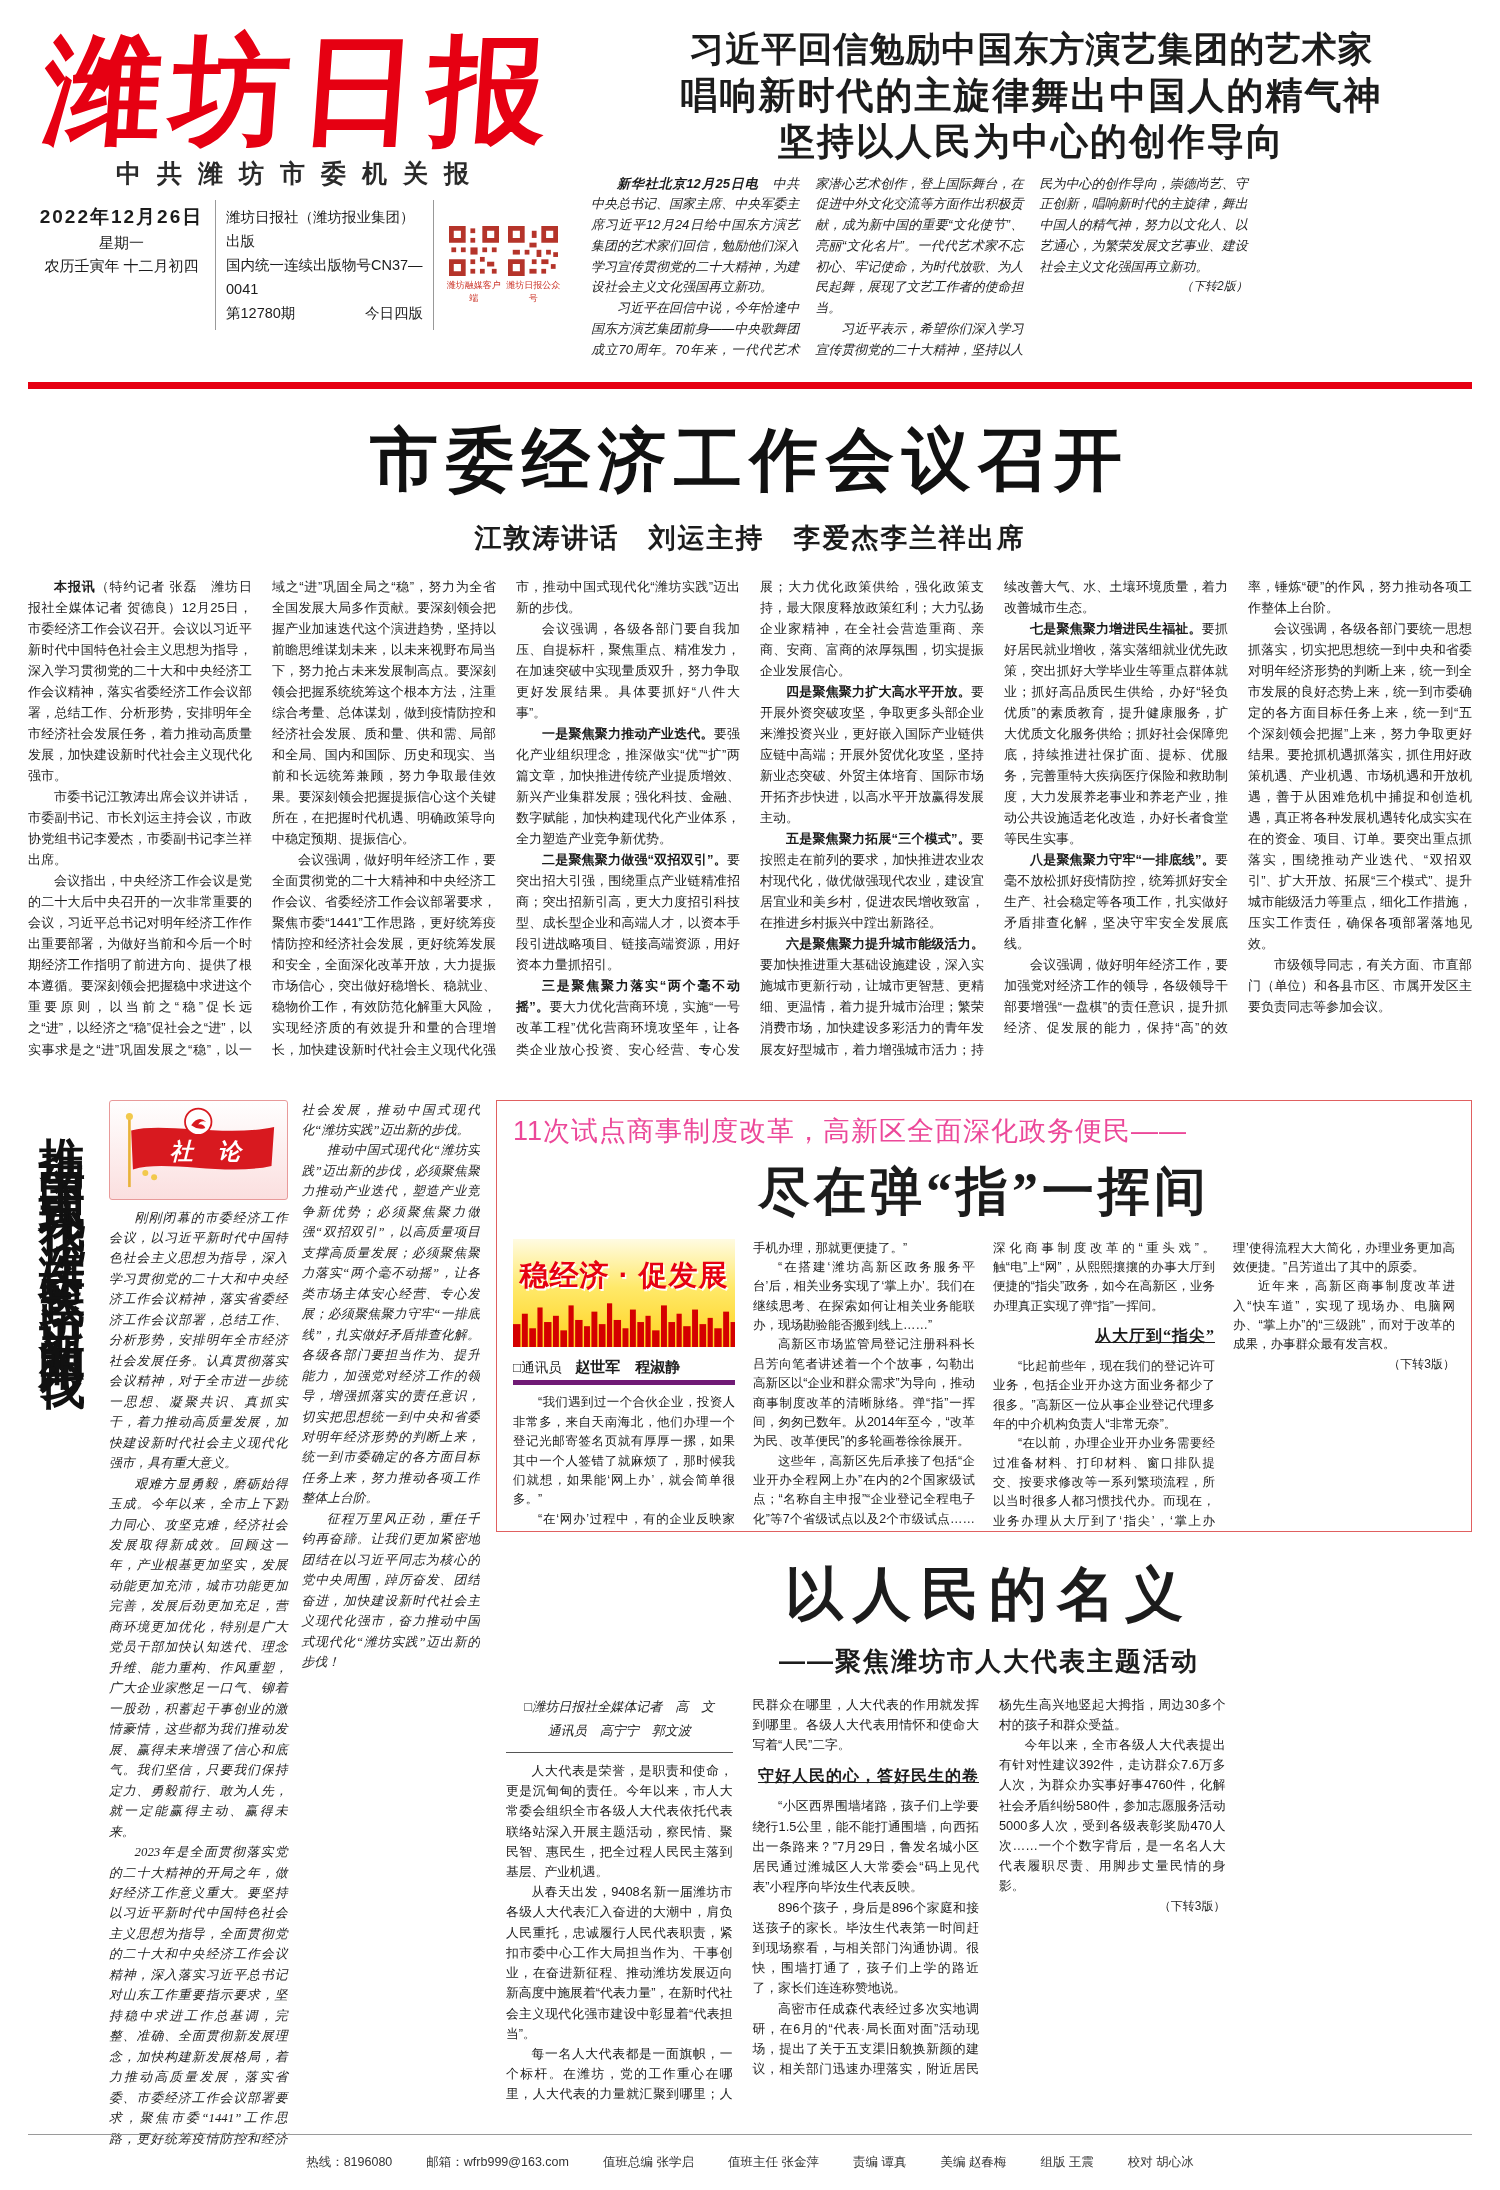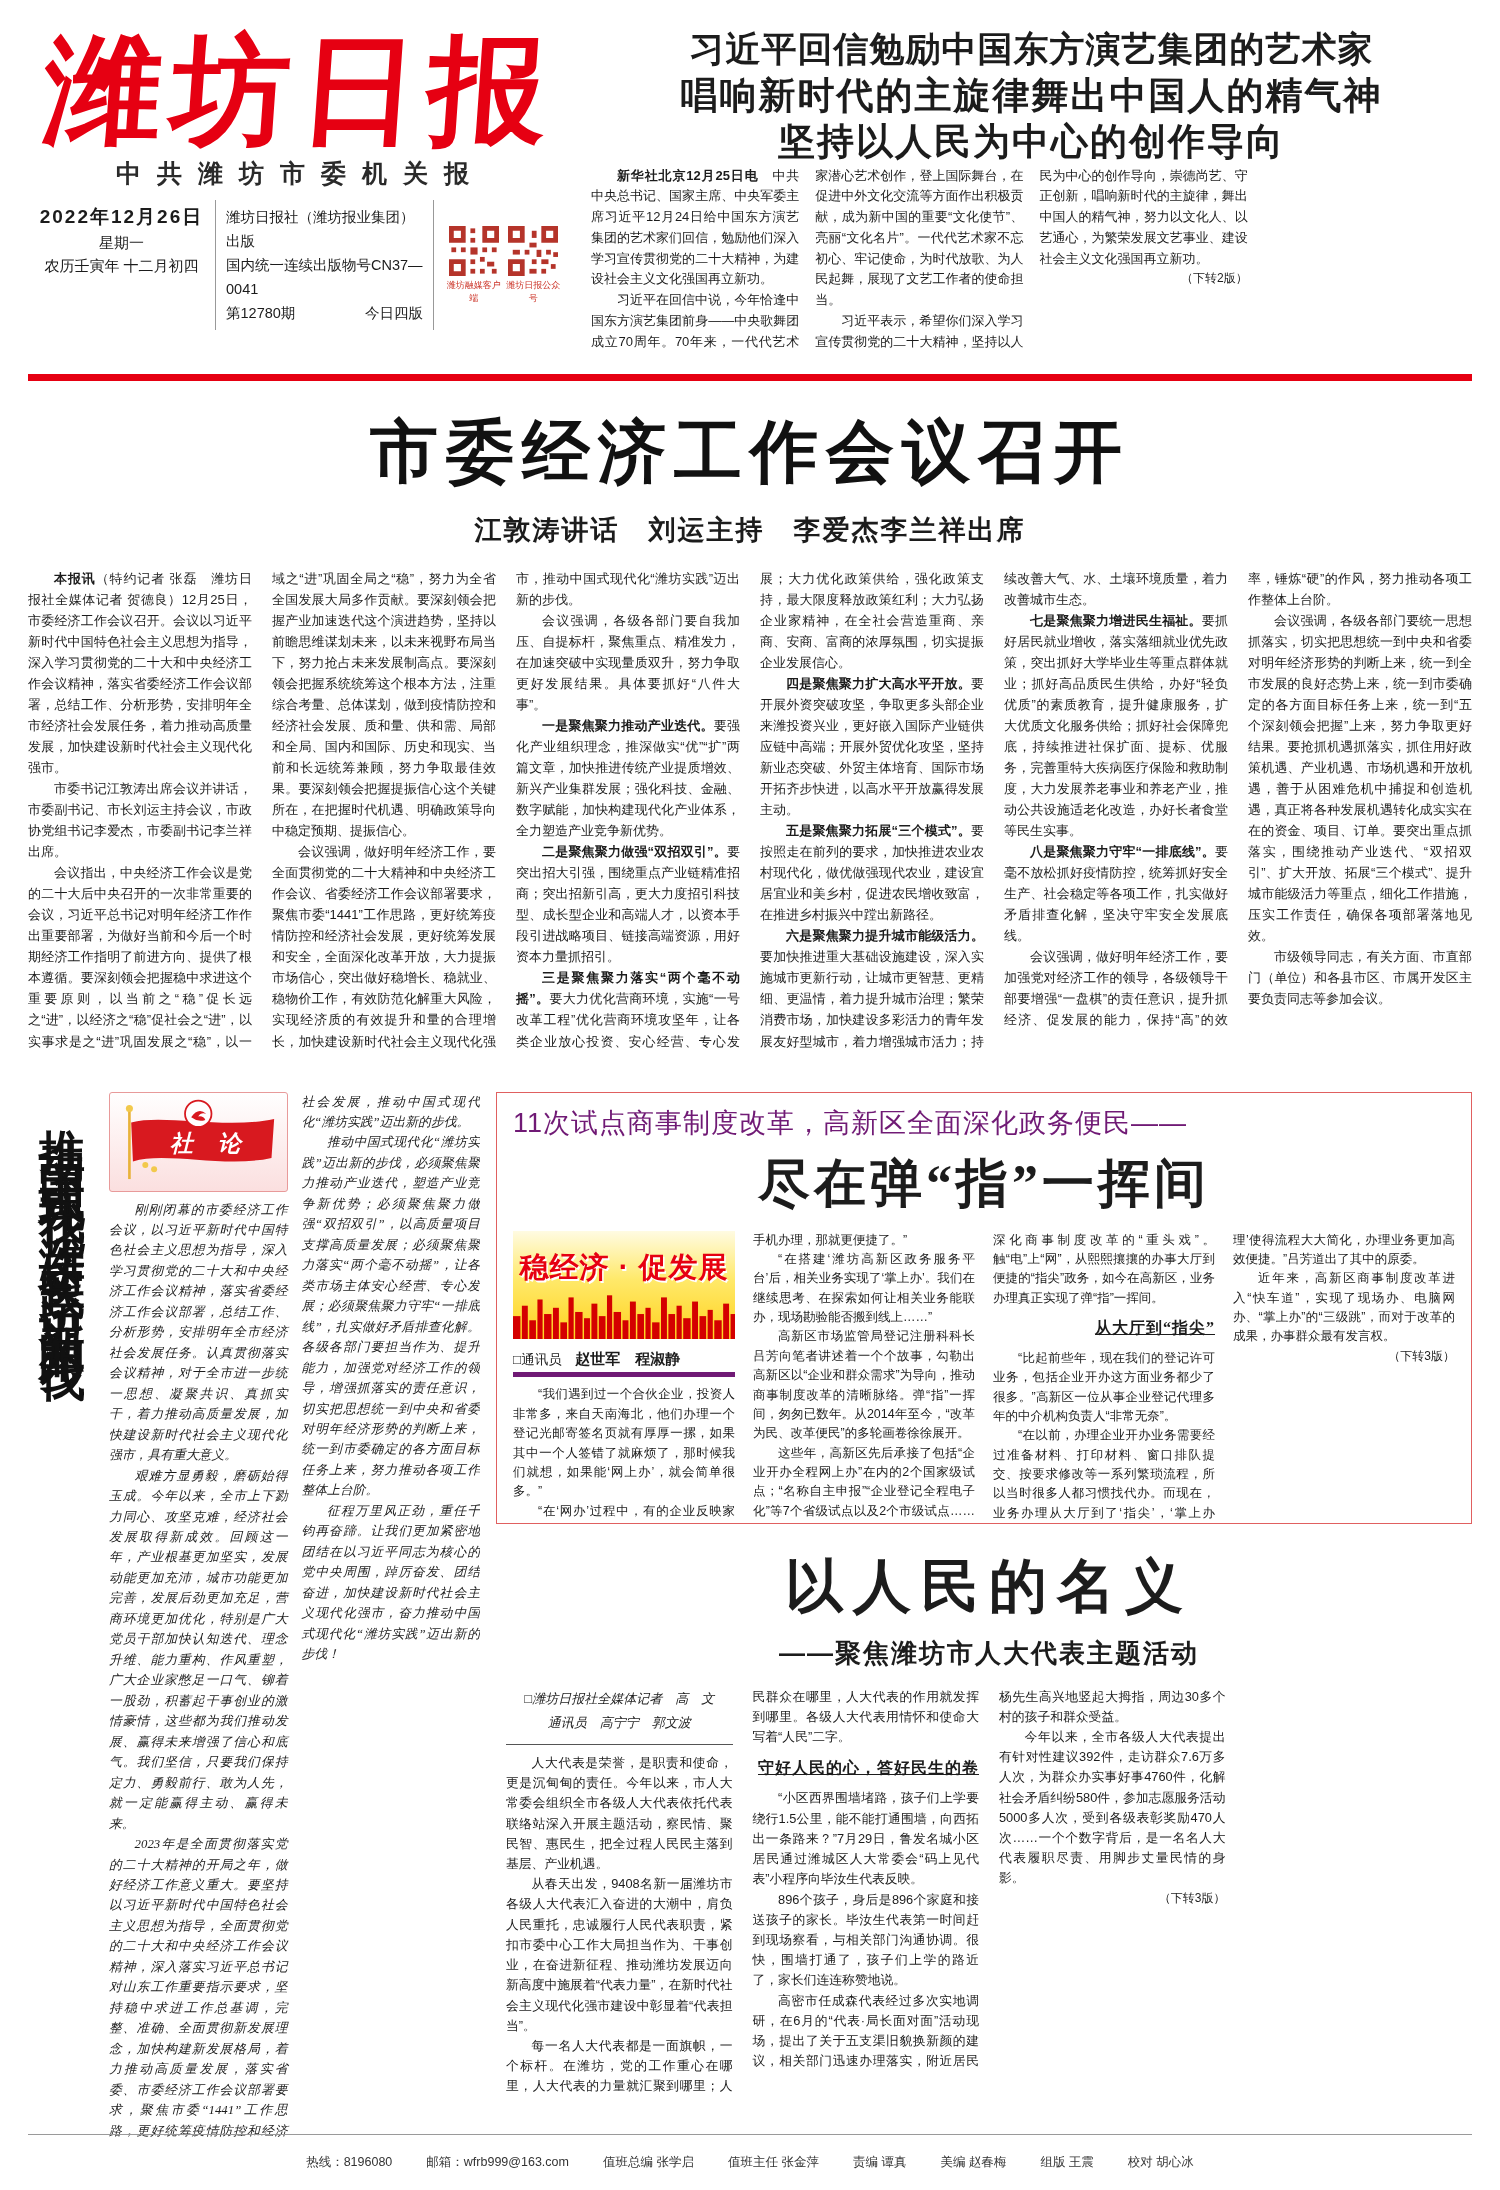--- a/index.html
+++ b/index.html
@@ -19,21 +19,21 @@
   .info-pub { width:218px; border-right:1px solid #999; font-size:14.5px; line-height:1.65; padding-top:6px; }
   .issue-line { display:flex; justify-content:space-between; }
   .info-qr { flex:1; display:flex; justify-content:space-around; align-items:center; }
   .qr-block { text-align:center; }
   .qr-block svg { width:50px; height:50px; display:block; margin:0 auto; }
   .qr-caption { font-size:9px; color:#cc3327; margin-top:3px; }
 
   .top-article { flex:1; padding-left:18px; }
   .top-kicker { font-size:35px; font-weight:bold; text-align:center; letter-spacing:1px; }
   .top-head { font-family:"Liberation Serif", serif; font-weight:900; font-size:37px; text-align:center; letter-spacing:2px; line-height:1.25; }
-  .top-body { columns:4; column-gap:16px; height:198px; column-fill:auto; overflow:hidden; font-size:13px; line-height:1.6; text-align:justify; }
+  .top-body { margin-top:8px; columns:4; column-gap:16px; height:198px; column-fill:auto; overflow:hidden; font-size:13px; line-height:1.6; text-align:justify;font-style:italic; }
   .top-body p, .main-body p, .ed-text p, .feature-body p, .people-body p { text-indent:2em; }
 
   .red-rule { height:7px; background:#e60012; margin:10px 0 0 0; }
 
   
   .main-article { padding-top:26px; }
   .main-headline { font-family:"Liberation Serif", serif; font-weight:900; font-size:68px; letter-spacing:8px; text-align:center; color:#111; }
   .main-deck { font-family:"Liberation Serif", serif; font-weight:bold; font-size:27px; text-align:center; margin-top:14px; letter-spacing:2px; }
   .main-body { margin-top:20px; columns:6; column-gap:20px; height:502px; column-fill:auto; overflow:hidden; font-size:13px; line-height:1.62; text-align:justify; }
   .main-body strong, .feature-body strong, .top-body strong { font-weight:bold; }
@@ -42,21 +42,21 @@
   .bottom { display:flex; margin-top:22px; height:1062px; }
   .editorial { width:452px; flex:none; display:flex; }
   .vertical-headline { writing-mode:vertical-rl; font-family:"Liberation Serif", serif; font-weight:900; font-size:46px; letter-spacing:12px; line-height:1.5; height:100%; color:#111; flex:none; }
   .ed-col { flex:1; padding-left:12px; }
   .ed-text { columns:2; column-gap:14px; height:1050px; column-fill:auto; overflow:hidden; font-family:"Liberation Serif", serif; font-style:italic; font-size:12.8px; line-height:1.6; text-align:justify; }
   .ed-logo { break-inside:avoid; width:100%; height:100px; border:1px solid #e89a9a; background:linear-gradient(180deg,#ffffff, #fbdfdf); border-radius:3px; margin-bottom:8px; }
   .ed-logo svg { width:100%; height:100%; }
 
   .right-stack { flex:1; padding-left:16px; }
   .feature-box { border:1.5px solid #e06060; padding:12px 16px 10px 16px; height:432px; overflow:hidden; }
-  .feature-kicker { font-size:27px; letter-spacing:1px; color:#701a75; }
+  .feature-kicker { font-size:27px; letter-spacing:1px; color:#ec4899; }
   .feature-headline { font-family:"Liberation Serif", serif; font-weight:900; font-size:52px; text-align:center; letter-spacing:4px; margin:8px 0 12px 0; }
   .feature-body { columns:4; column-gap:18px; height:312px; column-fill:auto; overflow:hidden; font-size:12.5px; line-height:1.55; text-align:justify; }
   .banner { break-inside:avoid; position:relative; height:108px; background:linear-gradient(180deg,#fffbe2 0%, #ffe96a 45%, #ffd21e 100%); border-radius:0; overflow:hidden; margin-bottom:8px; }
   .banner-text { position:absolute; top:14px; width:100%; text-align:center; font-weight:900; font-size:29px; color:#e60012; text-shadow:1.5px 1.5px 0 #ffffff; letter-spacing:1px; }
   .banner svg { position:absolute; bottom:0; left:0; width:100%; height:52px; }
   .byline { break-inside:avoid; font-size:13.5px; border-bottom:5px solid #701a75; padding-bottom:2px; margin-bottom:8px; text-indent:0 !important; }
   .byline b { font-size:15px; }
 
   .people-article { margin-top:24px; padding-left:10px; }
   .people-headline { font-family:"Liberation Serif", serif; font-weight:900; font-size:58px; text-align:center; letter-spacing:10px; }

